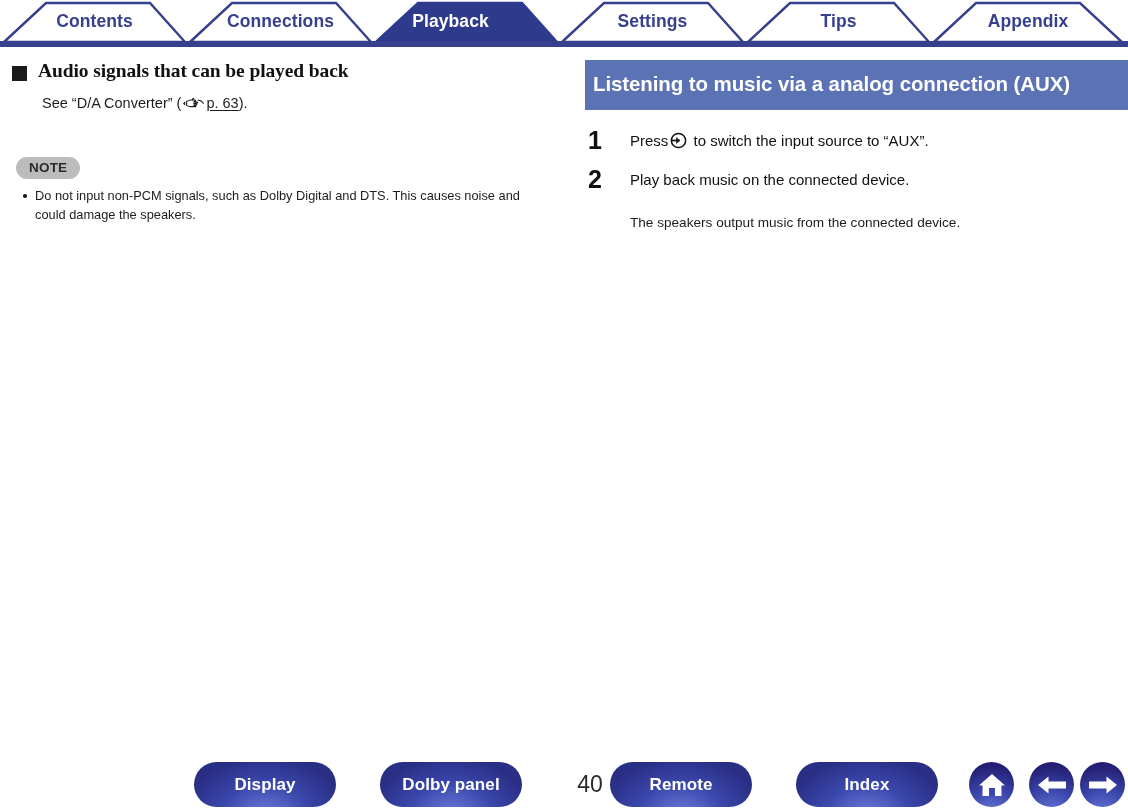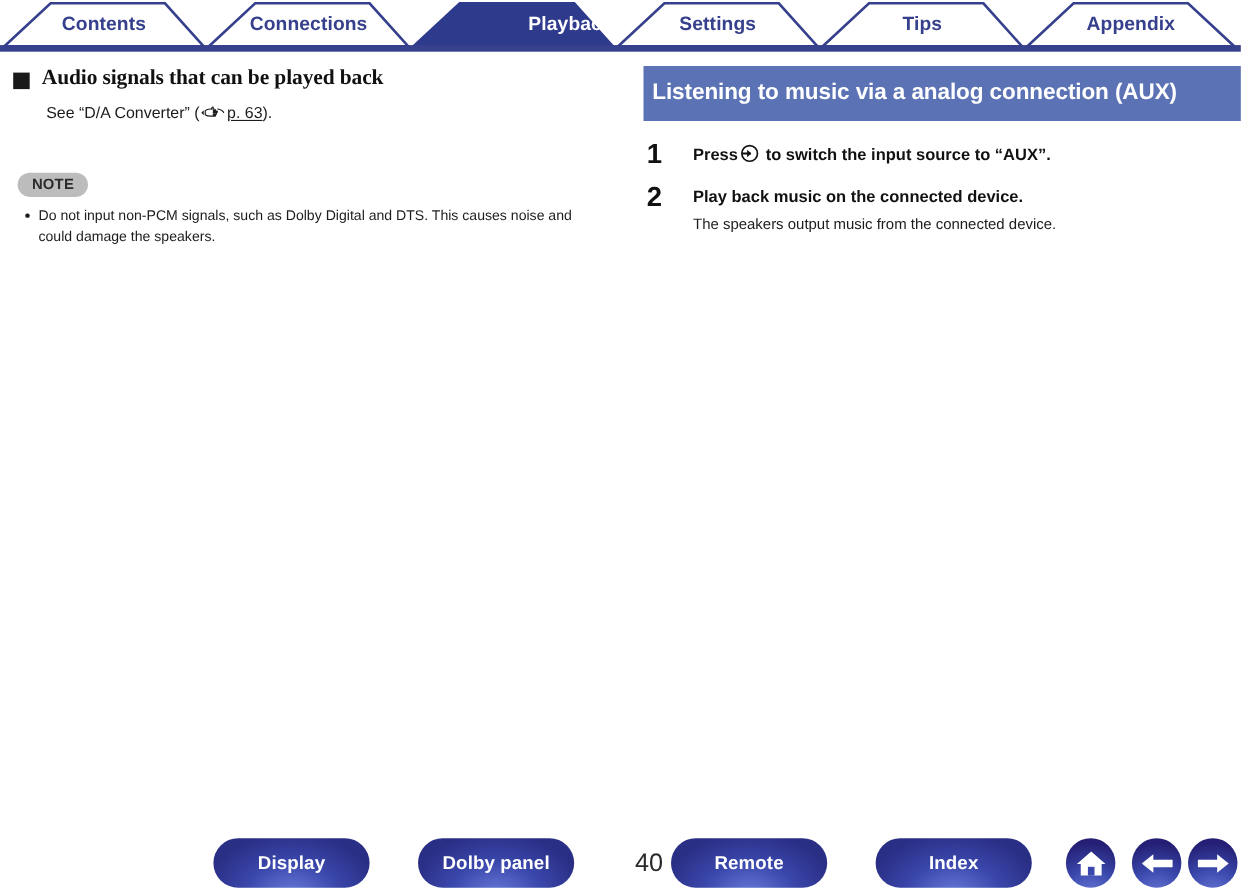--- a/index.html
+++ b/index.html
@@ -156,28 +156,28 @@
     width: 45px;
     font-size: 25px;
     font-weight: bold;
     color: #111111;
     line-height: 0.94;
     padding-left: 3px;
   }
   .step-body { flex: 1; padding-top: 2px; }
   .step-title {
     font-size: 15px;
-    font-weight: bold;
+    font-weight: normal;
     color: #111111;
     line-height: 1.35;
   }
   .step-sub {
     font-size: 13.6px;
     color: #1c1c1c;
-    margin-top: 4px;
+    margin-top: 23px;
     line-height: 1.4;
   }
   .src-icon {
     display: inline-block;
     vertical-align: -3px;
     margin: 0 2px;
   }
 
   
   .footer {
@@ -239,21 +239,21 @@
 
   <div class="tab-hit" style="left:4px;width:181px;"></div>
   <div class="tab-hit" style="left:190px;width:181px;"></div>
   <div class="tab-hit" style="left:376px;width:181px;"></div>
   <div class="tab-hit" style="left:562px;width:181px;"></div>
   <div class="tab-hit" style="left:748px;width:181px;"></div>
   <div class="tab-hit" style="left:934px;width:188px;"></div>
 
   <div class="tab-label" style="left:4px;width:181px;">Contents</div>
   <div class="tab-label" style="left:190px;width:181px;">Connections</div>
-  <div class="tab-label active" style="left:376px;width:181px;text-align:right;">Playback</div>
+  <div class="tab-label active" style="left:360px;width:181px;">Playback</div>
   <div class="tab-label" style="left:562px;width:181px;">Settings</div>
   <div class="tab-label" style="left:748px;width:181px;">Tips</div>
   <div class="tab-label" style="left:934px;width:188px;">Appendix</div>
 
   <div class="tab-underline"></div>
 </div>
 
 <div class="content">
 
   <div class="col-left">

